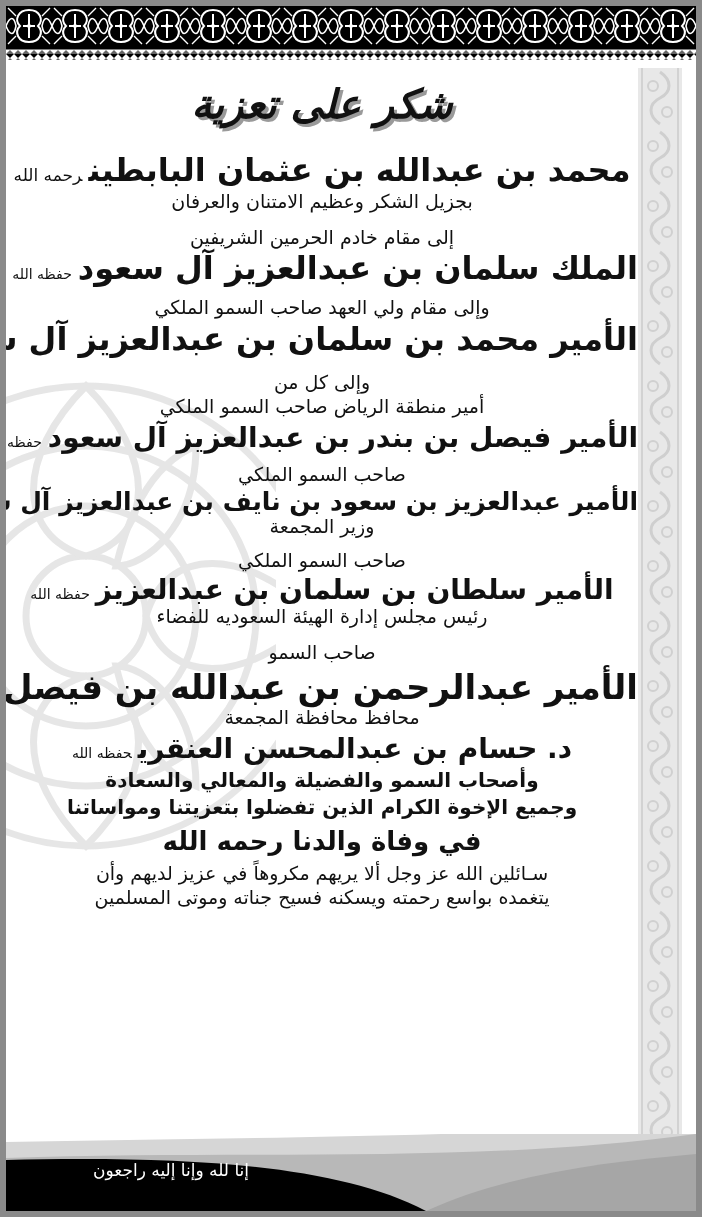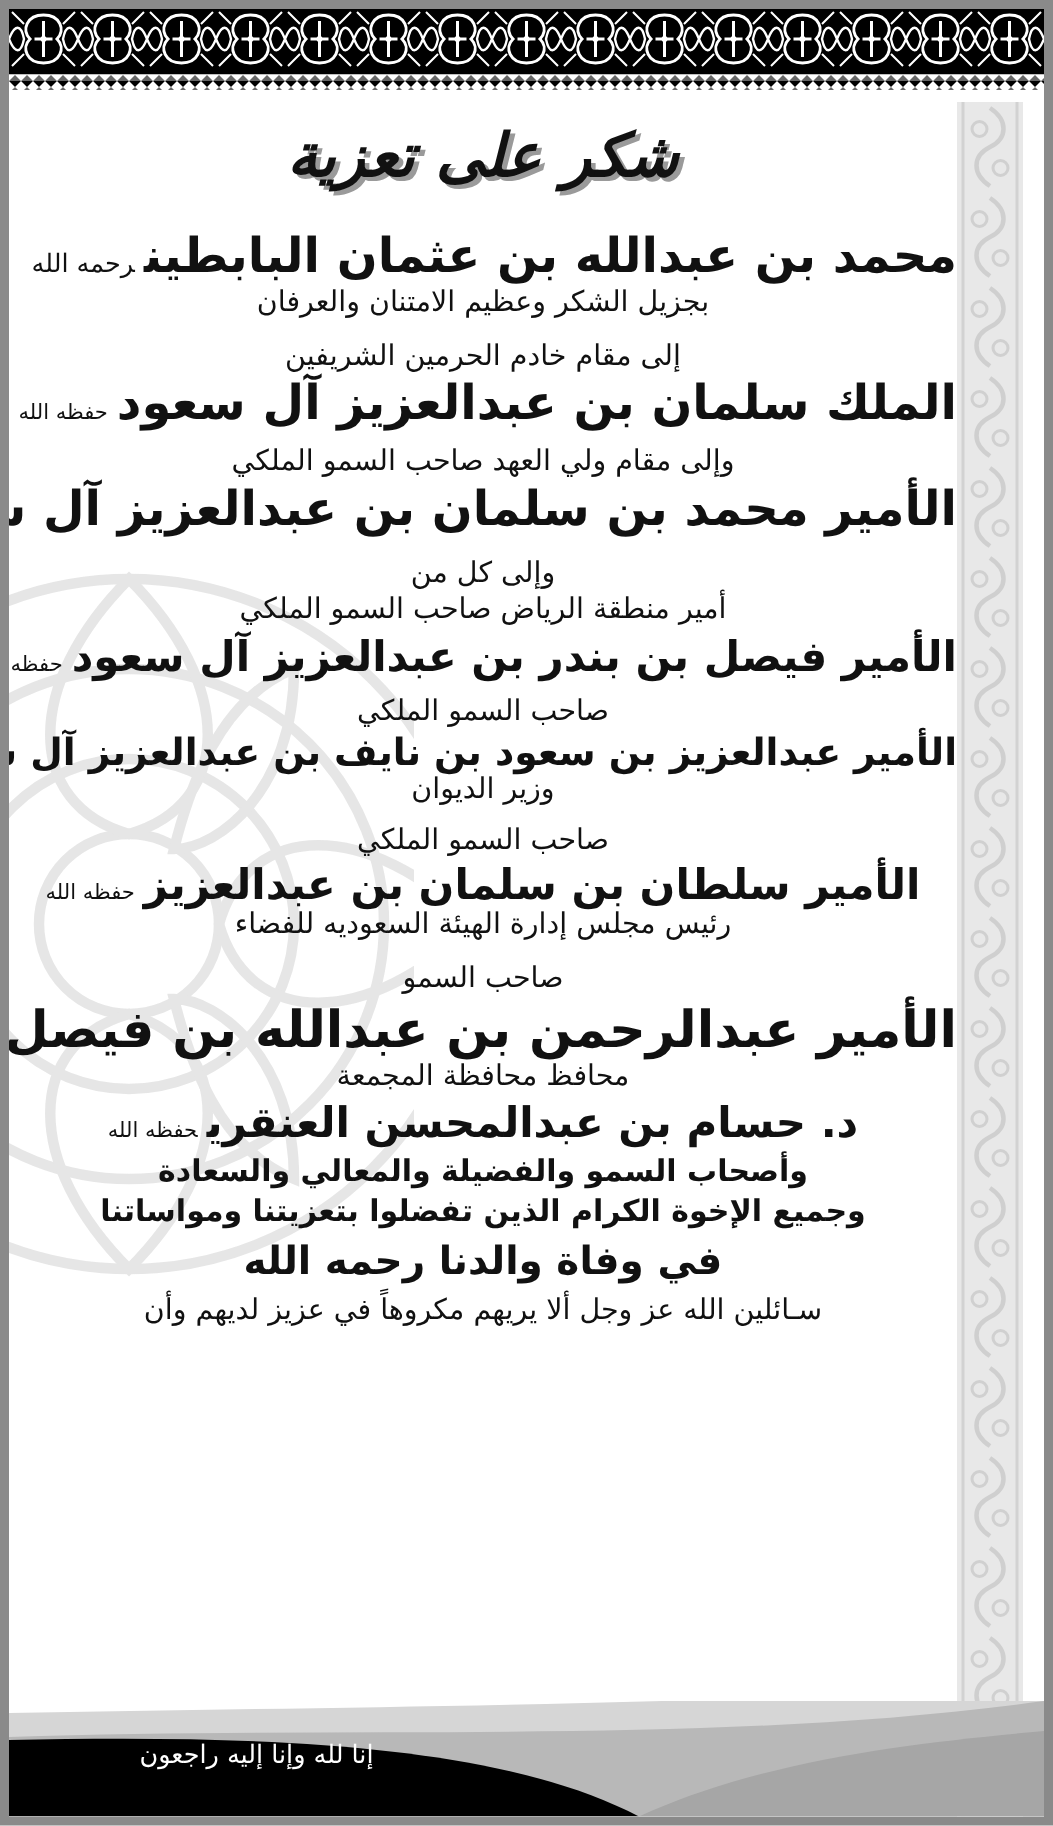--- a/index.html
+++ b/index.html
@@ -81,21 +81,21 @@
     </svg>
   </div>
 
   <div class="content">
 
     <div class="title-wrap">
       <div class="title">شكر على تعزية</div>
     </div>
 
 
-    <p class="line" style="margin-top:4px;text-align:right;">
+    <p class="line" style="margin-top:4px;">
       <span class="s-xl">محمد بن عبدالله بن عثمان البابطين</span><span class="honor" style="font-size:17px;">رحمه الله</span>
     </p>
 
     <p class="line s-reg" style="margin-top:2px;">بجزيل الشكر وعظيم الامتنان والعرفان</p>
 
     <p class="line s-reg" style="margin-top:14px;">إلى مقام خادم الحرمين الشريفين</p>
     <p class="line" style="margin-top:2px;padding-left:24px;">
       <span class="s-xl">الملك سلمان بن عبدالعزيز آل سعود</span><span class="honor">حفظه الله</span>
     </p>
 
@@ -107,21 +107,21 @@
     <p class="line s-reg" style="margin-top:14px;">وإلى كل من</p>
     <p class="line s-reg" style="margin-top:2px;">أمير منطقة الرياض صاحب السمو الملكي</p>
     <p class="line" style="margin-top:4px;">
       <span class="s-big">الأمير فيصل بن بندر بن عبدالعزيز آل سعود</span><span class="honor">حفظه الله</span>
     </p>
 
     <p class="line s-reg" style="margin-top:10px;">صاحب السمو الملكي</p>
     <p class="line" style="margin-top:2px;">
       <span class="s-big" style="font-size:25px;">الأمير عبدالعزيز بن سعود بن نايف بن عبدالعزيز آل سعود</span>
     </p>
-    <p class="line s-reg" style="margin-top:0px;">وزير الديوان</p>
+    <p class="line s-reg" style="margin-top:0px;">وزير المجمعة</p>
 
     <p class="line s-reg" style="margin-top:12px;">صاحب السمو الملكي</p>
     <p class="line" style="margin-top:2px;">
       <span class="s-big">الأمير سلطان بن سلمان بن عبدالعزيز</span><span class="honor">حفظه الله</span>
     </p>
     <p class="line s-reg" style="margin-top:0px;">رئيس مجلس إدارة الهيئة السعوديه للفضاء</p>
 
     <p class="line s-reg" style="margin-top:14px;">صاحب السمو</p>
     <p class="line" style="margin-top:4px;">
       <span class="s-big" style="font-size:34px;">الأمير عبدالرحمن بن عبدالله بن فيصل آل سعود</span><span class="honor">حفظه الله</span>
@@ -131,20 +131,21 @@
     <p class="line" style="margin-top:4px;">
       <span class="s-big" style="letter-spacing:3px;">د. حسام بن عبدالمحسن العنقري</span><span class="honor">حفظه الله</span>
     </p>
 
     <p class="line s-med" style="margin-top:4px;">وأصحاب السمو والفضيلة والمعالي والسعادة</p>
     <p class="line s-med" style="margin-top:4px;">وجميع الإخوة الكرام الذين تفضلوا بتعزيتنا ومواساتنا</p>
 
     <p class="line s-big" style="margin-top:8px; font-size:26px;">في وفاة والدنا رحمه الله</p>
 
     <p class="line s-reg" style="margin-top:6px; font-size:19px;">سـائلين الله عز وجل ألا يريهم مكروهاً في عزيز لديهم وأن</p>
+    <p class="line s-reg" style="margin-top:2px; font-size:19px;">يتغمده بواسع رحمته ويسكنه فسيح جناته وموتى المسلمين</p>
   </div>
 
   <svg class="footer" viewBox="0 0 690 77" preserveAspectRatio="none">
     <path d="M0 6 L690 6 L690 77 L0 77 Z" fill="#ffffff"></path>
     <path d="M0 8 C200 4 420 4 690 -10 L690 77 L0 77 Z" fill="#d6d6d6"></path>
     <path d="M0 24 C250 16 470 30 690 0 L690 77 L0 77 Z" fill="#b8b8b8"></path>
     <path d="M0 26 C180 22 330 30 420 77 L0 77 Z" fill="#000000"></path>
     <path d="M420 77 C500 40 600 28 690 20 L690 77 Z" fill="#a6a6a6"></path>
   </svg>
   <div class="footer-callig">إنا لله وإنا إليه راجعون</div>

